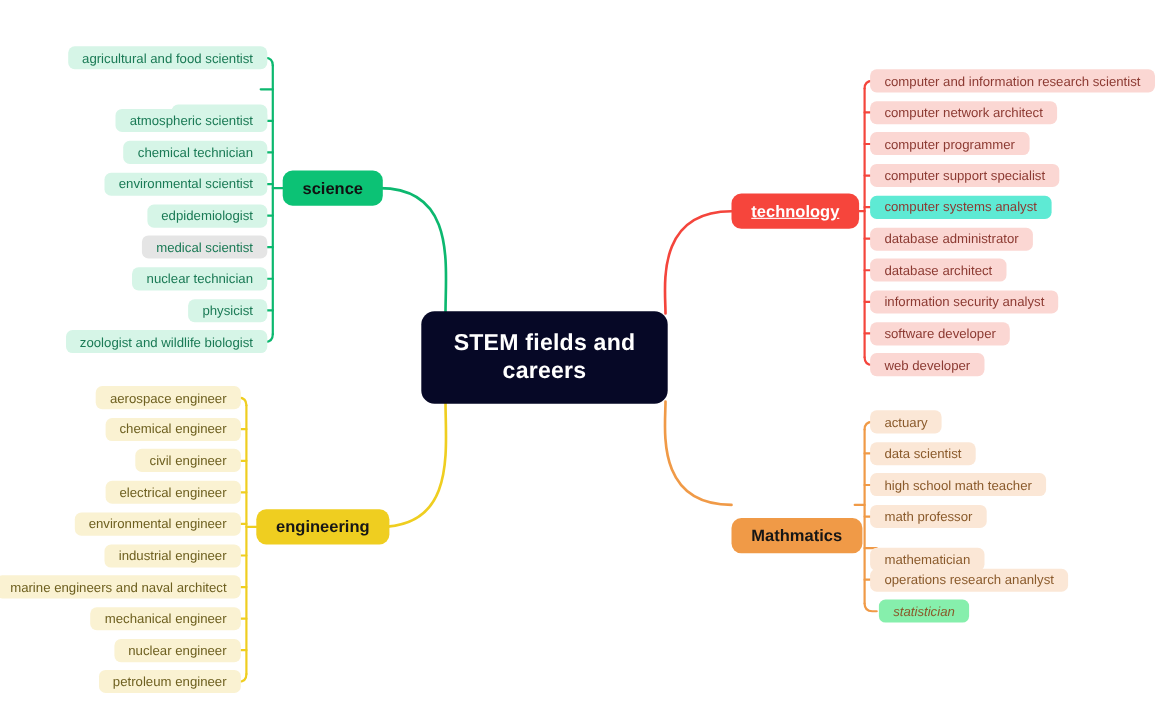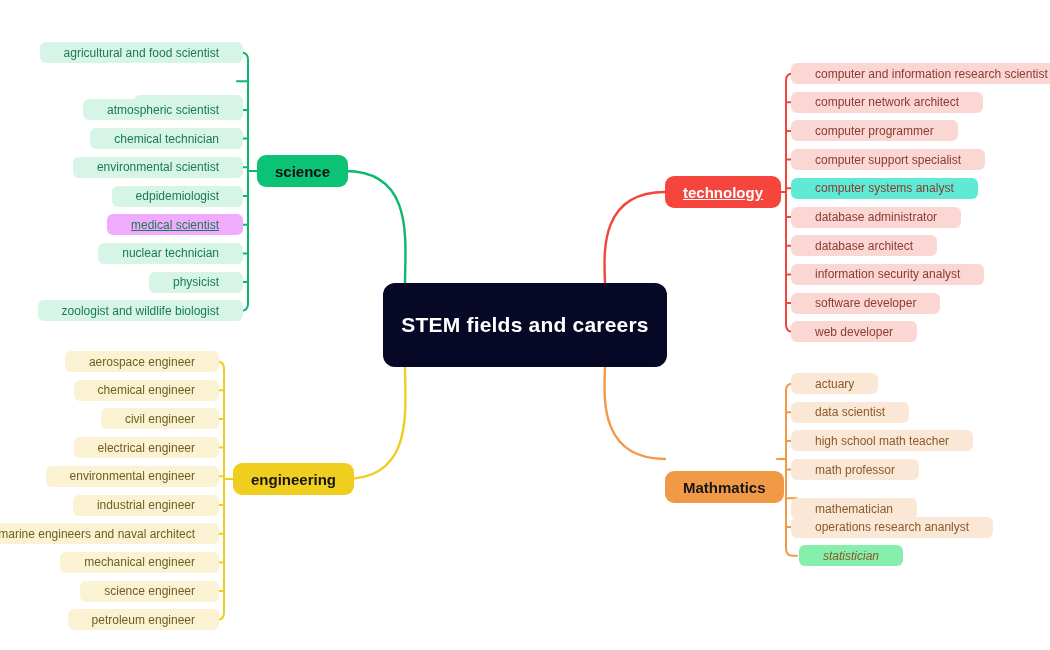--- a/index.html
+++ b/index.html
@@ -58,21 +58,21 @@
   }
   .leaf {
     position: absolute;
     box-sizing: border-box;
     height: 21px;
     border-radius: 6px;
     font-size: 12px;
     font-weight: 400;
     display: flex;
     align-items: center;
-    padding: 0 24px;
+    padding: 0 13px;
     white-space: nowrap;
     line-height: 1;
   }
   .leaf-right { justify-content: flex-start; }
   .leaf-left  { justify-content: flex-end; }
 </style>
 </head>
 <body>
 
 <div id="mindmap">
@@ -121,29 +121,29 @@
       <path d="M 786 390.5 L 786 548.7" fill="none" stroke="#F09A47" stroke-width="2" stroke-linecap="round" stroke-linejoin="round"></path>
       <path d="M 786 390.5 Q 786 383.5, 793 383.5 L 797 383.5" fill="none" stroke="#F09A47" stroke-width="2" stroke-linecap="round" stroke-linejoin="round"></path>
       <path d="M 786 412.2 L 797 412.2" fill="none" stroke="#F09A47" stroke-width="2" stroke-linecap="round" stroke-linejoin="round"></path>
       <path d="M 786 440.9 L 797 440.9" fill="none" stroke="#F09A47" stroke-width="2" stroke-linecap="round" stroke-linejoin="round"></path>
       <path d="M 786 469.6 L 797 469.6" fill="none" stroke="#F09A47" stroke-width="2" stroke-linecap="round" stroke-linejoin="round"></path>
       <path d="M 786 498.3 L 797 498.3" fill="none" stroke="#F09A47" stroke-width="2" stroke-linecap="round" stroke-linejoin="round"></path>
       <path d="M 786 527 L 797 527" fill="none" stroke="#F09A47" stroke-width="2" stroke-linecap="round" stroke-linejoin="round"></path>
       <path d="M 786 548.7 Q 786 555.7, 793 555.7 L 797 555.7" fill="none" stroke="#F09A47" stroke-width="2" stroke-linecap="round" stroke-linejoin="round"></path>
     </svg>
   <div id="nodes">
-      <div class="node center-node" style="left: 383px; top: 283px; width: 284px; height: 84px; background: rgb(6, 8, 38); color: rgb(255, 255, 255);">STEM fields and careers</div>
+      <div class="node center-node" style="left: 383px; top: 283px; width: 224px; height: 84px; background: rgb(6, 8, 38); color: rgb(255, 255, 255);">STEM fields and careers</div>
       <div class="node branch-node" style="left: 257px; top: 155px; min-width: 88px; background: rgb(12, 194, 117); color: rgb(17, 17, 17);">science</div>
       <div class="leaf leaf-left" style="top: 42px; right: 807px; background: rgb(214, 245, 231); color: rgb(26, 122, 85);">agricultural and food scientist</div>
       <div class="leaf leaf-left" style="top: 70.7px; right: 807px; background: rgb(214, 245, 231); color: rgb(26, 122, 85); margin-top: 24px;">astronomer</div>
       <div class="leaf leaf-left" style="top: 99.4px; right: 807px; background: rgb(214, 245, 231); color: rgb(26, 122, 85);">atmospheric scientist</div>
       <div class="leaf leaf-left" style="top: 128.1px; right: 807px; background: rgb(214, 245, 231); color: rgb(26, 122, 85);">chemical technician</div>
       <div class="leaf leaf-left" style="top: 156.8px; right: 807px; background: rgb(214, 245, 231); color: rgb(26, 122, 85);">environmental scientist</div>
       <div class="leaf leaf-left" style="top: 185.5px; right: 807px; background: rgb(214, 245, 231); color: rgb(26, 122, 85);">edpidemiologist</div>
-      <div class="leaf leaf-left" style="top: 214.2px; right: 807px; background: #f0abfc; color: rgb(26, 122, 85); text-decoration: underline;">medical scientist</div>
+      <div class="leaf leaf-left" style="top: 214.2px; right: 807px; background: #e5e5e5; color: rgb(26, 122, 85);">medical scientist</div>
       <div class="leaf leaf-left" style="top: 242.9px; right: 807px; background: rgb(214, 245, 231); color: rgb(26, 122, 85);">nuclear technician</div>
       <div class="leaf leaf-left" style="top: 271.6px; right: 807px; background: rgb(214, 245, 231); color: rgb(26, 122, 85); text-align: center;">physicist</div>
       <div class="leaf leaf-left" style="top: 300.3px; right: 807px; background: rgb(214, 245, 231); color: rgb(26, 122, 85);">zoologist and wildlife biologist</div>
       <div class="node branch-node" style="left: 665px; top: 176px; min-width: 112px; background: rgb(246, 69, 60); color: rgb(255, 255, 255); text-decoration: underline;">technology</div>
       <div class="leaf leaf-right" style="top: 63px; left: 791px; background: rgb(251, 215, 211); color: rgb(140, 58, 50);">computer and information research scientist</div>
       <div class="leaf leaf-right" style="top: 91.7px; left: 791px; background: rgb(251, 215, 211); color: rgb(140, 58, 50);">computer network architect</div>
       <div class="leaf leaf-right" style="top: 120.4px; left: 791px; background: rgb(251, 215, 211); color: rgb(140, 58, 50);">computer programmer</div>
       <div class="leaf leaf-right" style="top: 149.1px; left: 791px; background: rgb(251, 215, 211); color: rgb(140, 58, 50);">computer support specialist</div>
       <div class="leaf leaf-right" style="top: 177.8px; left: 791px; background: #5eead4; color: rgb(140, 58, 50);">computer systems analyst</div>
       <div class="leaf leaf-right" style="top: 206.5px; left: 791px; background: rgb(251, 215, 211); color: rgb(140, 58, 50);">database administrator</div>
@@ -153,21 +153,21 @@
       <div class="leaf leaf-right" style="top: 321.3px; left: 791px; background: rgb(251, 215, 211); color: rgb(140, 58, 50);">web developer</div>
       <div class="node branch-node" style="left: 233px; top: 463px; min-width: 112px; background: rgb(239, 206, 32); color: rgb(22, 22, 22);">engineering</div>
       <div class="leaf leaf-left" style="top: 351px; right: 831px; background: rgb(250, 242, 210); color: rgb(110, 96, 32);">aerospace engineer</div>
       <div class="leaf leaf-left" style="top: 379.7px; right: 831px; background: rgb(250, 242, 210); color: rgb(110, 96, 32);">chemical engineer</div>
       <div class="leaf leaf-left" style="top: 408.4px; right: 831px; background: rgb(250, 242, 210); color: rgb(110, 96, 32);">civil engineer</div>
       <div class="leaf leaf-left" style="top: 437.1px; right: 831px; background: rgb(250, 242, 210); color: rgb(110, 96, 32);">electrical engineer</div>
       <div class="leaf leaf-left" style="top: 465.8px; right: 831px; background: rgb(250, 242, 210); color: rgb(110, 96, 32);">environmental engineer</div>
       <div class="leaf leaf-left" style="top: 494.5px; right: 831px; background: rgb(250, 242, 210); color: rgb(110, 96, 32);">industrial engineer</div>
       <div class="leaf leaf-left" style="top: 523.2px; right: 831px; background: rgb(250, 242, 210); color: rgb(110, 96, 32);">marine engineers and naval architect</div>
       <div class="leaf leaf-left" style="top: 551.9px; right: 831px; background: rgb(250, 242, 210); color: rgb(110, 96, 32);">mechanical engineer</div>
-      <div class="leaf leaf-left" style="top: 580.6px; right: 831px; background: rgb(250, 242, 210); color: rgb(110, 96, 32);">science engineer</div>
+      <div class="leaf leaf-left" style="top: 580.6px; right: 831px; background: rgb(250, 242, 210); color: rgb(110, 96, 32);">nuclear engineer</div>
       <div class="leaf leaf-left" style="top: 609.3px; right: 831px; background: rgb(250, 242, 210); color: rgb(110, 96, 32);">petroleum engineer</div>
       <div class="node branch-node" style="left: 665px; top: 443px; min-width: 112px; background: rgb(240, 154, 71); color: rgb(22, 22, 22); margin-top: 28px;">Mathmatics</div>
       <div class="leaf leaf-right" style="top: 373px; left: 791px; background: rgb(251, 231, 214); color: rgb(138, 90, 43);">actuary</div>
       <div class="leaf leaf-right" style="top: 401.7px; left: 791px; background: rgb(251, 231, 214); color: rgb(138, 90, 43);">data scientist</div>
       <div class="leaf leaf-right" style="top: 430.4px; left: 791px; background: rgb(251, 231, 214); color: rgb(138, 90, 43);">high school math teacher</div>
       <div class="leaf leaf-right" style="top: 459.1px; left: 791px; background: rgb(251, 231, 214); color: rgb(138, 90, 43);">math professor</div>
       <div class="leaf leaf-right" style="top: 498px; left: 791px; background: rgb(251, 231, 214); color: rgb(138, 90, 43);">mathematician</div>
       <div class="leaf leaf-right" style="top: 516.5px; left: 791px; background: rgb(251, 231, 214); color: rgb(138, 90, 43);">operations research ananlyst</div>
       <div class="leaf leaf-right" style="top: 545.2px; left: 799px; background: #86efac; color: rgb(138, 90, 43); font-style: italic;">statistician</div>
     </div>

